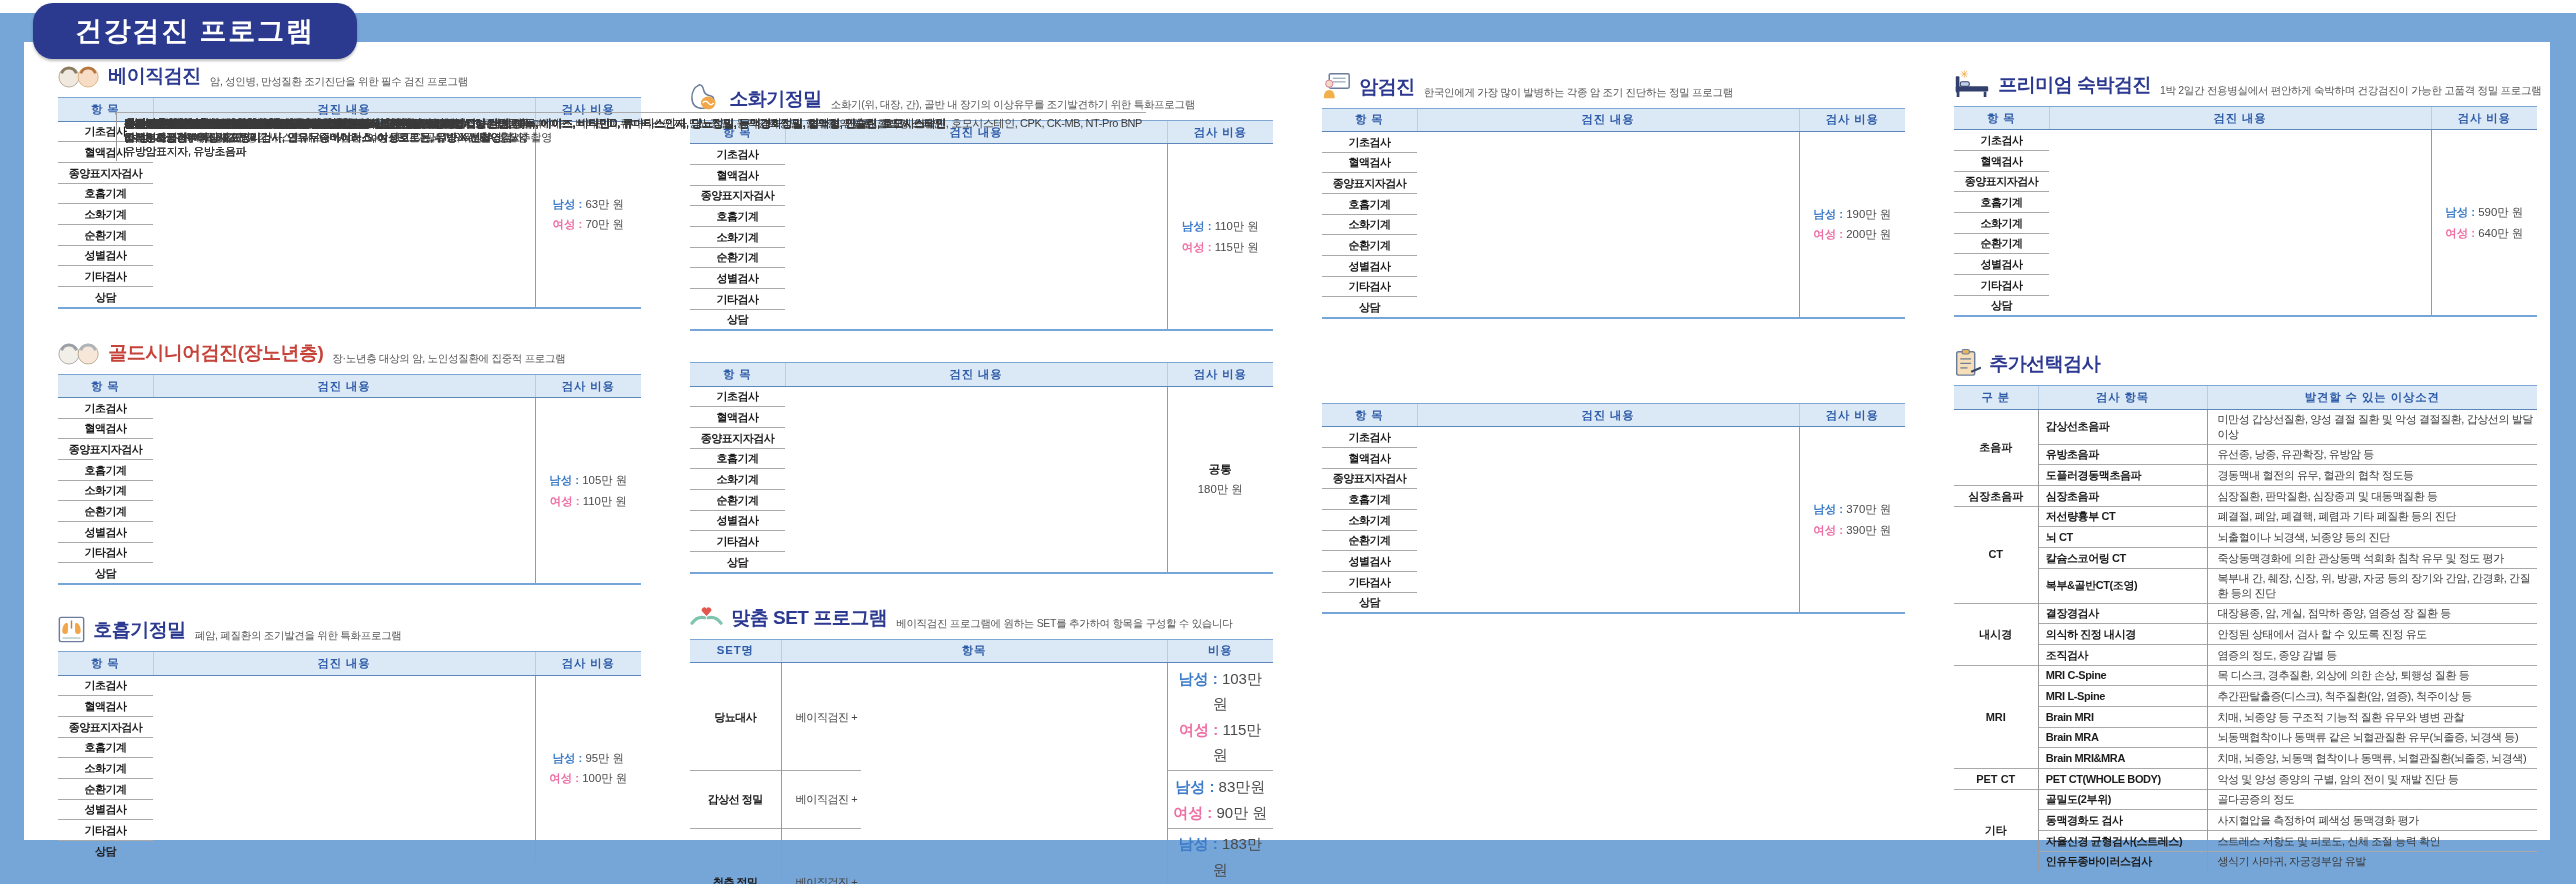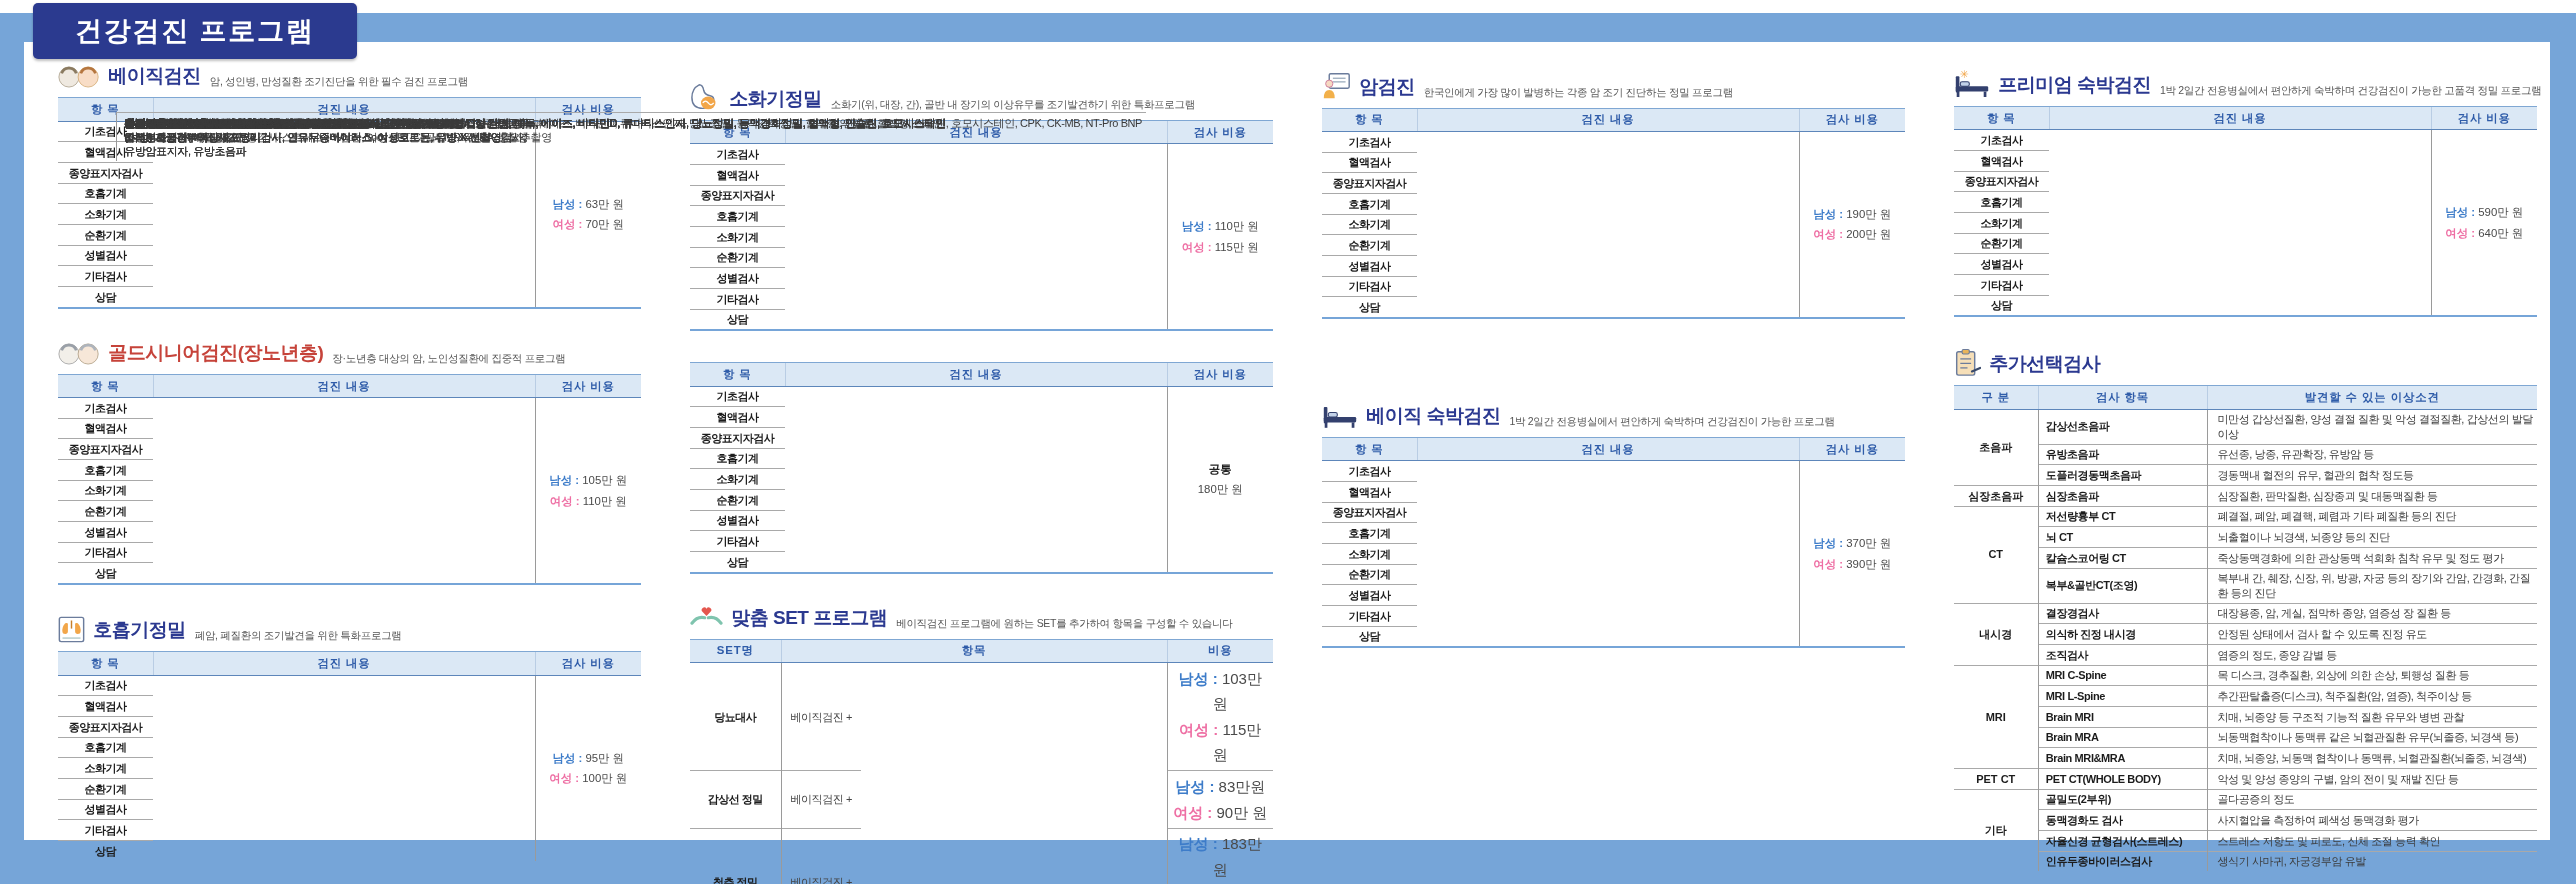--- a/index.html
+++ b/index.html
@@ -5,21 +5,21 @@
   html,body{margin:0;padding:0;background:#e9e2d8;}
   .page{position:relative;width:2576px;height:885px;background:#ffffff;overflow:hidden;
         font-family:"Liberation Sans","DejaVu Sans",sans-serif;}
   
   .band-top{position:absolute;left:0;top:12.8px;width:100%;height:29px;background:#76a5d8;}
   .band-left{position:absolute;left:0;top:12.8px;width:24px;bottom:0;background:#76a5d8;}
   .band-bottom{position:absolute;left:0;top:840px;width:100%;height:45px;background:#76a5d8;}
   .band-right{position:absolute;left:2550px;top:12.8px;width:25.5px;bottom:0;background:#76a5d8;}
   
   .title-badge{position:absolute;left:33px;top:2.7px;background:#2b3a8f;color:#fff;
-        border-radius:5px;padding:10px 42px;font-size:27px;font-weight:bold;letter-spacing:1.8px;
+        border-radius:20px;padding:10px 42px;font-size:27px;font-weight:bold;letter-spacing:1.8px;
         box-shadow:0 1.8px 2.7px rgba(0,0,0,.25);z-index:3;}
   
   .content{position:absolute;left:58px;top:56px;display:flex;gap:49px;z-index:2;}
   .col{width:583px;flex:0 0 583px;}
   .col1{padding-top:7.3px}.col2{padding-top:27px}.col3{padding-top:14.6px}.col4{padding-top:12.8px}
   .program{margin-top:31px;}
   .col > .program:first-child{margin-top:0;}
   .col3 .program + .program{margin-top:84px;}
   
   .sec-head{display:flex;align-items:flex-end;margin-bottom:8.2px;white-space:nowrap;}
@@ -39,21 +39,21 @@
   .ptable td.content{border-left:0.9px solid #9a9a9a;text-align:left;padding-left:7.3px;
         white-space:pre-line;letter-spacing:-0.4px;}
   .ptable td.price{border-left:0.9px solid #9a9a9a;text-align:center;font-size:11.4px;line-height:1.8;}
   .p-m{color:#3d7cc9;font-weight:bold;}
   .p-f{color:#ee6fa4;font-weight:bold;}
   .p-v{color:#4a4a4a;}
   .p-common{font-weight:bold;color:#222;}
   .p-val{color:#4a4a4a;}
   
   .ptable col.c-set{width:91px;} .ptable col.c-prefix{width:80px;}
-  .ptable td.prefix{border-left:0.9px solid #9a9a9a;text-align:center;color:#444;letter-spacing:-0.4px;}
+  .ptable td.prefix{border-left:0.9px solid #9a9a9a;text-align:right;color:#444;letter-spacing:-0.4px;}
   .ptable td.setprice{border-left:0.9px solid #9a9a9a;text-align:center;font-size:15px;line-height:1.7;}
   
   .ptable col.c-group{width:84px;} .ptable col.c-test{width:169px;}
   .ptable td.group{font-weight:bold;color:#1c1c1c;text-align:center;}
   .ptable td.test{border-left:0.9px solid #9a9a9a;font-weight:bold;color:#1c1c1c;text-align:left;padding-left:7.3px;letter-spacing:-0.4px;}
   .ptable td.finding{border-left:0.9px solid #9a9a9a;text-align:left;padding-left:10px;letter-spacing:-0.4px;}
 </style>
 </head>
 <body>
 
@@ -565,33 +565,20 @@
               </tr>
               <tr>
                 <td class="item">상담</td>
                 <td class="content">치과상담, 결과상담</td>
               </tr>
             </tbody>
           </table>
       </section>
 
       <section class="program">
-        <div class="sec-head">
-          <span class="sec-icon">
-            <svg width="36" height="24" viewBox="0 0 40 26">
-                <rect x="2" y="2" width="4" height="18" rx="1" fill="#33406e"></rect>
-                <rect x="7" y="8" width="10" height="5" rx="2" fill="#c3d2e8" stroke="#33406e" stroke-width="1.2"></rect>
-                <rect x="2" y="13" width="36" height="6" rx="1.5" fill="#33406e"></rect>
-                <rect x="3" y="19" width="3" height="6" fill="#33406e"></rect>
-                <rect x="33" y="19" width="3" height="6" fill="#33406e"></rect>
-              </svg>
-          </span>
-          <h2 class="sec-title">베이직 숙박검진</h2>
-          <span class="sec-sub">1박 2일간 전용병실에서 편안하게 숙박하며 건강검진이 가능한 프로그램</span>
-        </div>
         <table class="ptable">
             <colgroup>
               <col class="c-item">
               <col>
               <col class="c-price">
             </colgroup>
             <thead>
               <tr>
                 <th>항 목</th>
                 <th>검진 내용</th>

